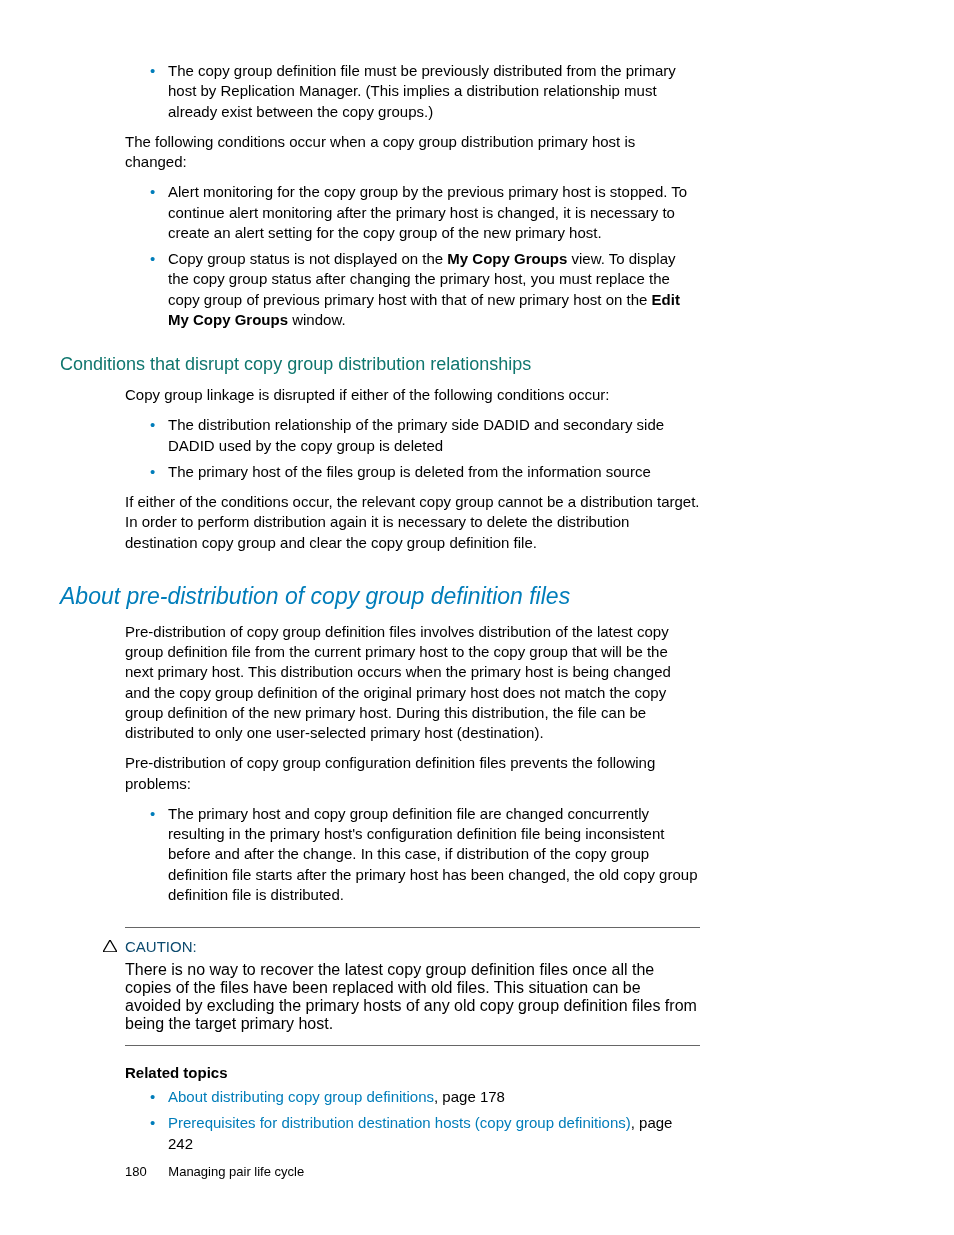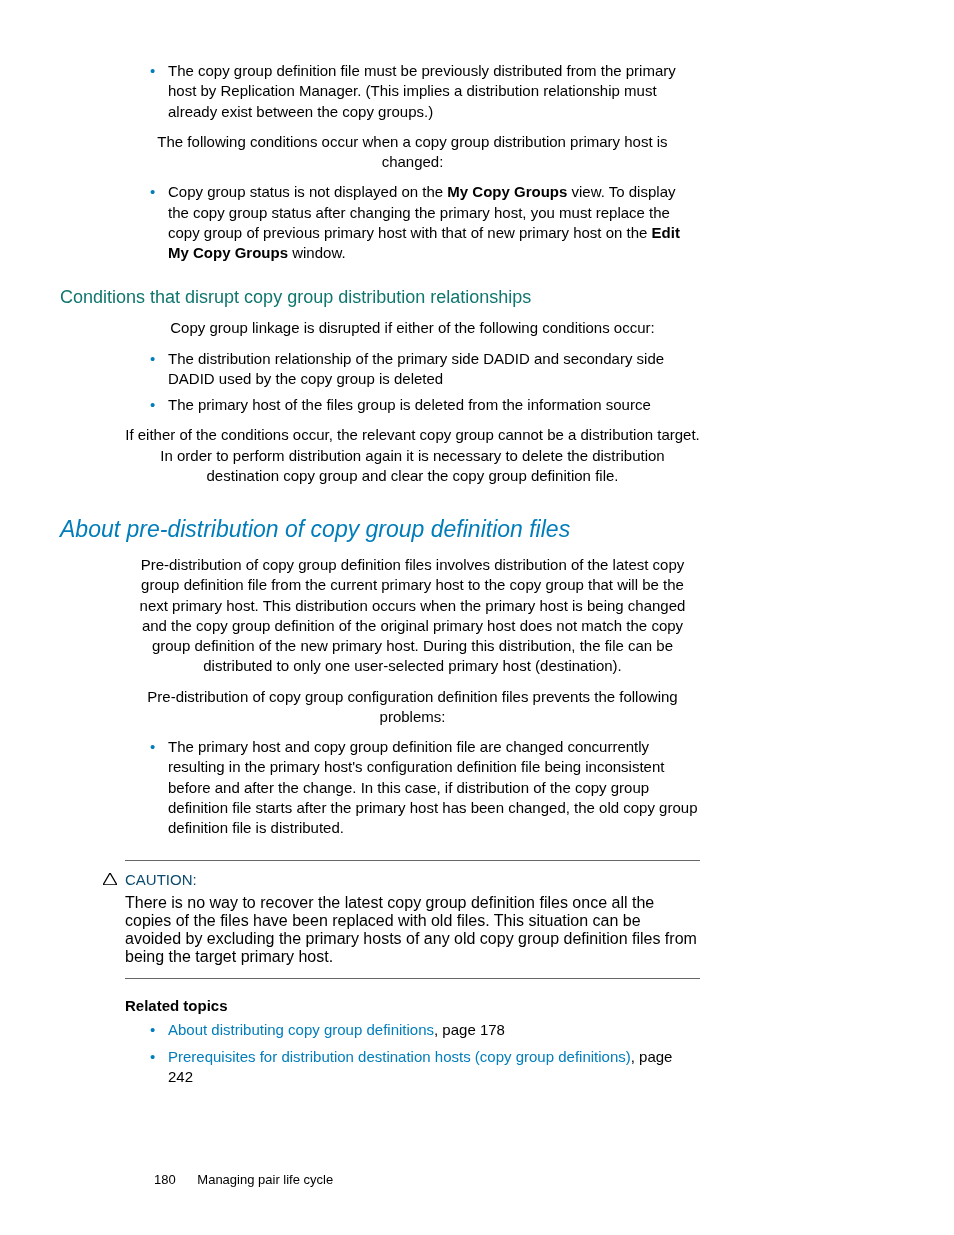--- a/index.html
+++ b/index.html
@@ -34,21 +34,20 @@
     color: #007dba;
     position: absolute;
     left: 0;
     top: 0;
     font-size: 15px;
   }
   p.body {
     font-size: 15px;
     line-height: 1.35;
     margin: 8px 0 10px 0;
-    text-align: center;
   }
   h2.section-h2 {
     font-size: 23px;
     font-weight: 300;
     color: #007dba;
     margin: 30px 0 12px -65px;
     font-family: Arial, Helvetica, sans-serif;
     font-style: italic;
   }
   h3.section-h3 {
@@ -90,42 +89,42 @@
   .related-heading {
     font-size: 15px;
     font-weight: 700;
     margin: 14px 0 6px 0;
   }
   .link {
     color: #007dba;
   }
   .footer {
     position: absolute;
-    bottom: 48px;
+    bottom: 56px;
     left: 125px;
     font-size: 13px;
     color: #000;
-    margin-left: 29px;
   }
   .footer .pg {
     margin-right: 18px;
   }
 </style>
 </head>
 <body>
 
 <div class="page">
 
   <ul class="bullet">
     <li>The copy group definition file must be previously distributed from the primary host by Replication Manager. (This implies a distribution relationship must already exist between the copy groups.)</li>
   </ul>
 
   <p class="body">The following conditions occur when a copy group distribution primary host is changed:</p>
 
   <ul class="bullet">
+    <li>Alert monitoring for the copy group by the previous primary host is stopped. To continue alert monitoring after the primary host is changed, it is necessary to create an alert setting for the copy group of the new primary host.</li>
     <li>
       <span>Copy group status is not displayed on the </span><span class="bold">My Copy Groups</span><span> view. To display the copy group status after changing the primary host, you must replace the copy group of previous primary host with that of new primary host on the </span><span class="bold">Edit My Copy Groups</span><span> window.</span>
     </li>
   </ul>
 
   <h3 class="section-h3">Conditions that disrupt copy group distribution relationships</h3>
 
   <p class="body">Copy group linkage is disrupted if either of the following conditions occur:</p>
 
   <ul class="bullet">

